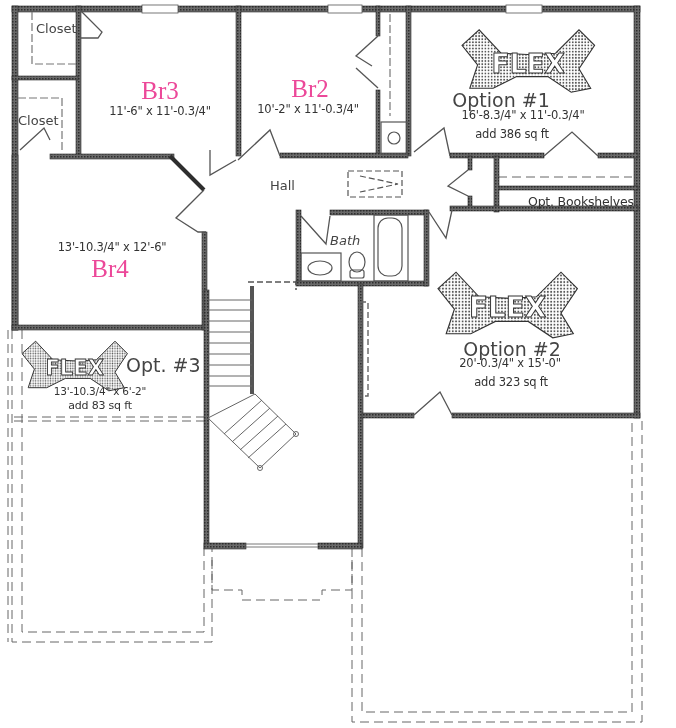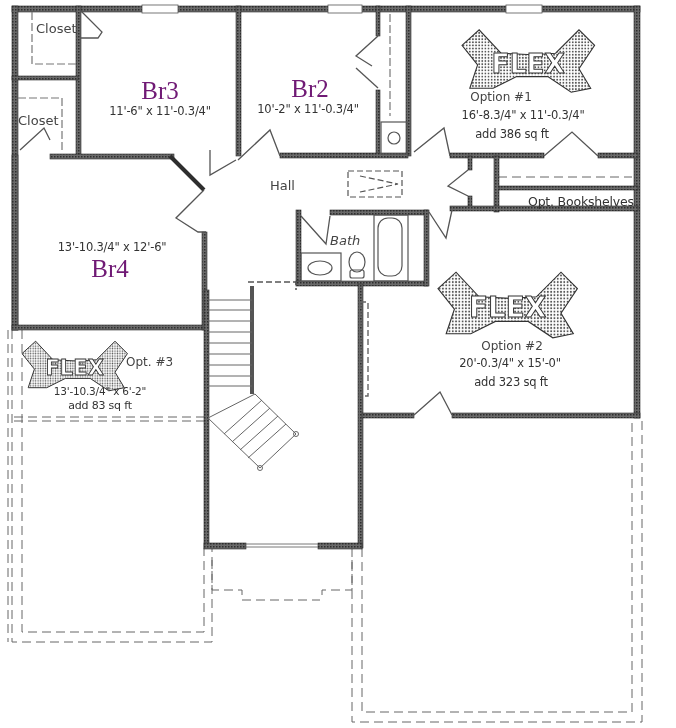--- a/index.html
+++ b/index.html
@@ -1,22 +1,22 @@
 <!DOCTYPE html>
 <html><head>
   <meta charset="utf-8">
   <style>
     html, body { margin: 0; padding: 0; background: #ffffff; }
     body { width: 676px; height: 728px; position: relative; overflow: hidden; }
     #plan { position: absolute; left: 0; top: 0; width: 676px; height: 728px; }
     .lbl { position: absolute; color: #3a3a3a; font-family: "DejaVu Sans", sans-serif; white-space: nowrap; line-height: 1; }
-    .room-title { font-family: "Liberation Serif", "DejaVu Serif", serif; color: #701a75; font-size: 25px; }
+    .room-title { font-family: "Liberation Serif", "DejaVu Serif", serif; color: #ec4899; font-size: 25px; }
     .dim { font-size: 11.5px; color: #333; font-family: "DejaVu Sans", sans-serif; letter-spacing: -0.2px; }
     .small { font-size: 13px; color: #444; }
-    .opt { font-size: 12px; color: #444; }
+    .opt { font-size: 19px; color: #444; }
     .center { transform: translateX(-50%); text-align: center; }
   </style>
 </head>
 <body>
 
 <svg id="plan" viewBox="0 0 676 728" xmlns="http://www.w3.org/2000/svg">
   <defs>
     <pattern id="hatch" width="3" height="3" patternUnits="userSpaceOnUse">
       <rect width="3" height="3" fill="#6a6a6a"></rect>
       <rect width="1.5" height="1.5" fill="#2e2e2e"></rect>

